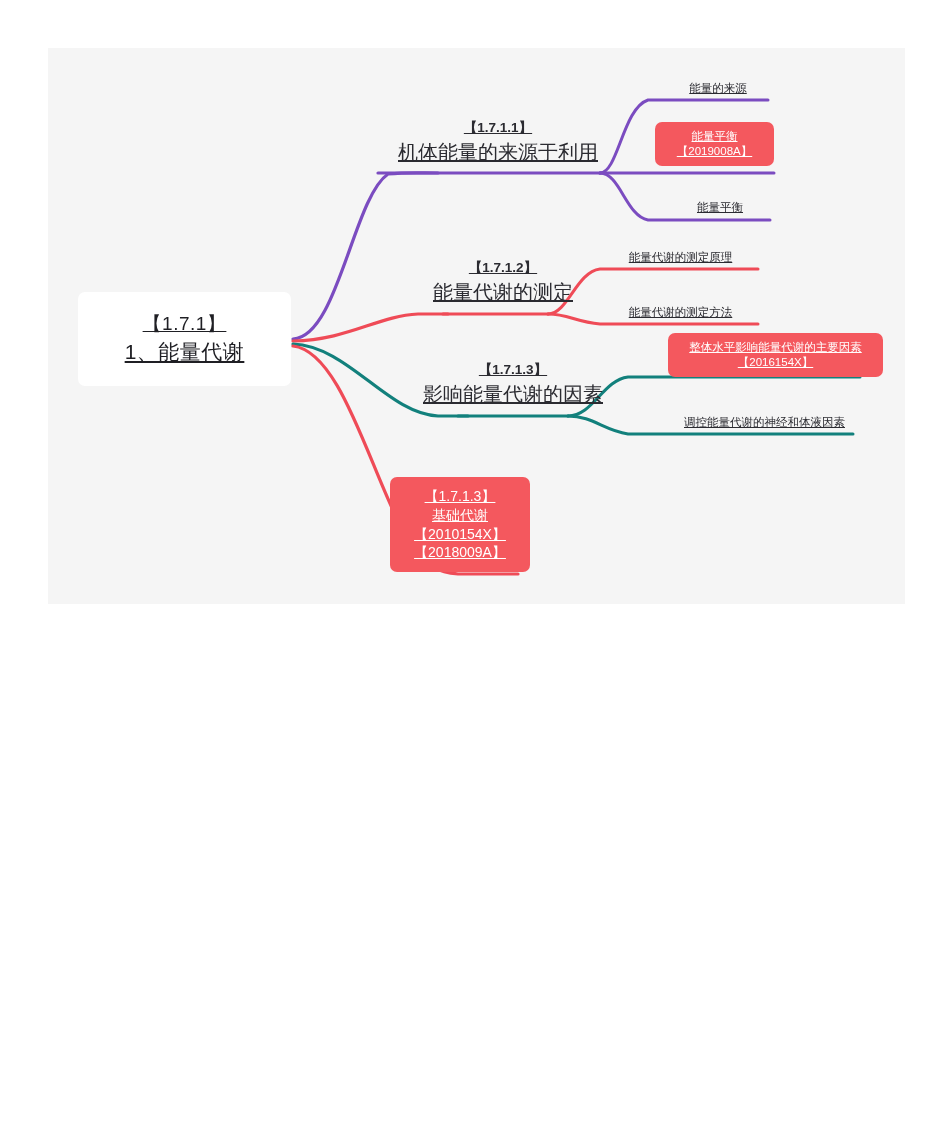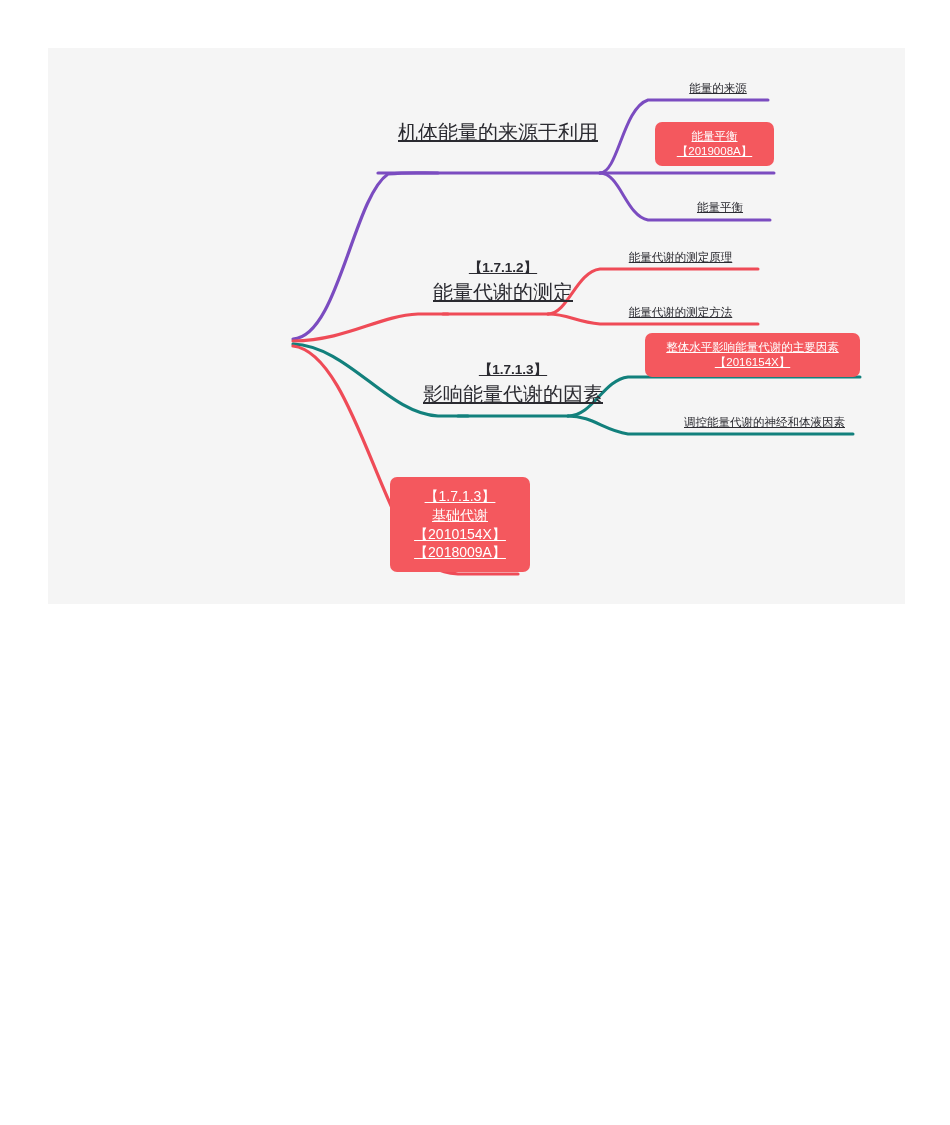--- a/index.html
+++ b/index.html
@@ -82,21 +82,21 @@
     color: #ffffff;
     display: flex;
     flex-direction: column;
     align-items: center;
     justify-content: center;
     text-align: center;
     line-height: 1.33;
     white-space: nowrap;
   }
   .badge.small { font-size: 11.5px; }
-  .badge.mid   { font-size: 11.5px; }
+  .badge.mid   { font-size: 11.5px; margin-left: 23px; }
   .badge.tall  { font-size: 14px; }
 </style>
 </head>
 <body>
 
 <div id="page">
 
   <div id="canvas-panel">
 
     <svg id="edges" viewBox="0 0 857 556">
@@ -114,22 +114,27 @@
       <path d="M 500 266 C 520 266 528 274 552 276 L 710 276" fill="none" stroke="#ef4b57" stroke-width="3" stroke-linecap="round"></path>
 
       <path d="M 245 296 C 300 298 340 366 390 368 L 420 368" fill="none" stroke="#12807c" stroke-width="3.2" stroke-linecap="round"></path>
       <path d="M 410 368 L 520 368" fill="none" stroke="#12807c" stroke-width="3.2" stroke-linecap="round"></path>
       <path d="M 520 368 C 545 368 555 332 580 329 L 812 329" fill="none" stroke="#12807c" stroke-width="3" stroke-linecap="round"></path>
       <path d="M 520 368 C 545 368 555 382 580 386 L 805 386" fill="none" stroke="#12807c" stroke-width="3" stroke-linecap="round"></path>
 
       <path d="M 245 298 C 300 304 330 460 370 504 C 378 518 390 524 410 526 L 470 526" fill="none" stroke="#ef4b57" stroke-width="3.2" stroke-linecap="round"></path>
     </svg>
 
+    <div class="node" id="root-node">
+      <div class="rl1">【1.7.1】</div>
+      <div class="rl2">1、能量代谢</div>
+    </div>
 
     <div class="node branch-label" style="left:340px; top:70px; width:220px;">
+      <div class="bl1">【1.7.1.1】</div>
       <div class="bl2">机体能量的来源于利用</div>
     </div>
 
     <div class="node leaf-label" style="left:620px; top:33px; width:100px;">
       <span>能量的来源</span>
     </div>
 
     <div class="node badge small" style="left:607px; top:74px; width:119px; height:44px;">
       <div>能量平衡</div>
       <div>【2019008A】</div>

